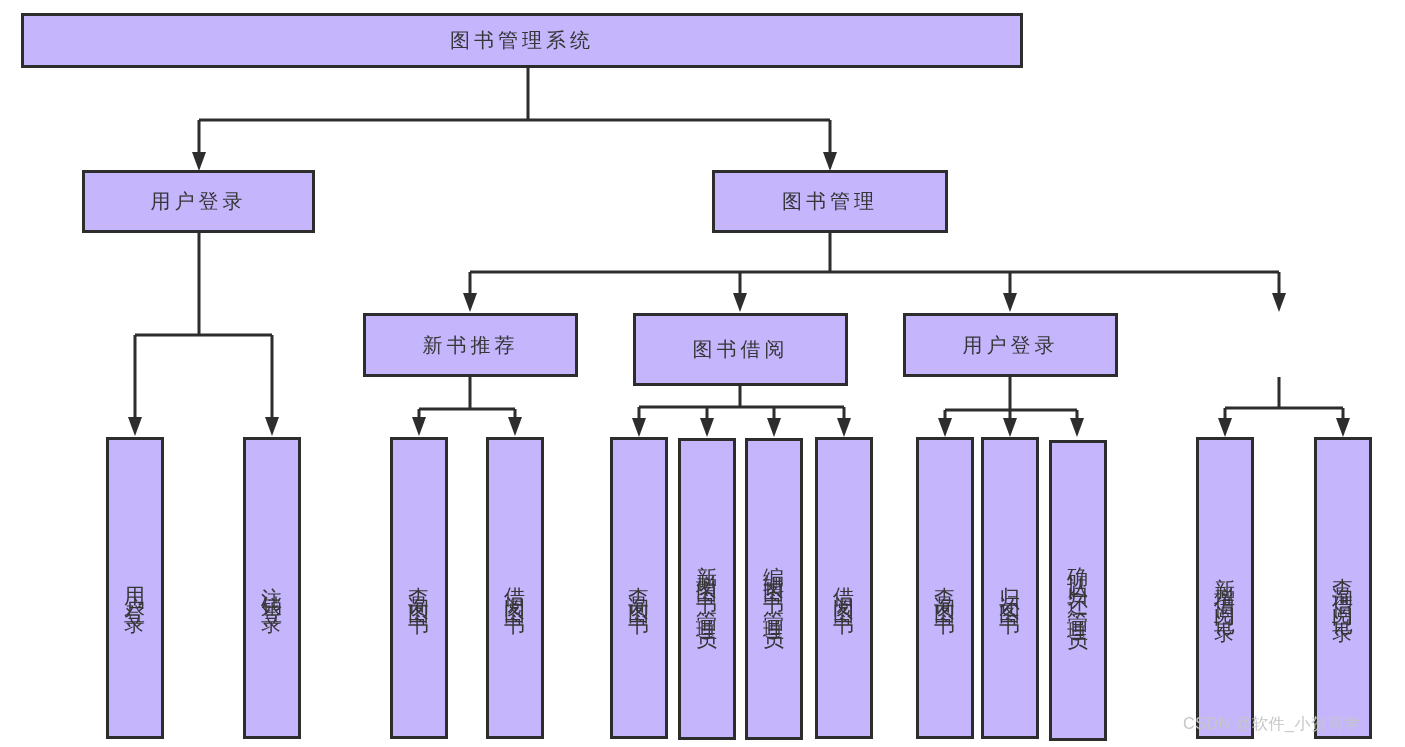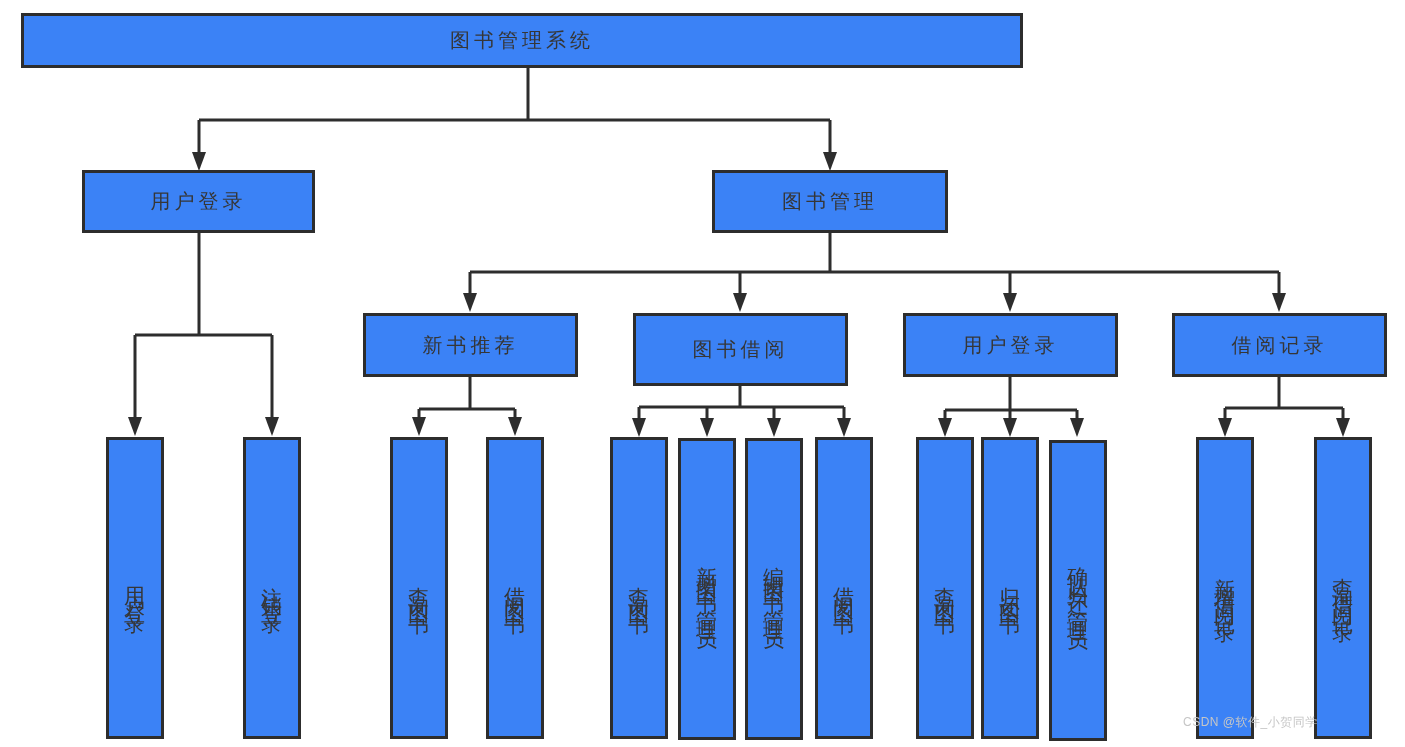--- a/index.html
+++ b/index.html
@@ -2,31 +2,31 @@
 <html><head>
 <meta charset="utf-8">
 <style>
   html,body{margin:0;padding:0;background:#ffffff;}
   .stage{
     position:relative;width:1405px;height:747px;background:#ffffff;
     font-family:"Liberation Sans","DejaVu Sans",sans-serif;color:#333333;overflow:hidden;
   }
   .wires{position:absolute;left:0;top:0;width:1405px;height:747px;}
   .b{
-    position:absolute;box-sizing:border-box;border:3px solid #2d2d2d;background:#3b82f6;
+    position:absolute;box-sizing:border-box;border:3px solid #2d2d2d;background:#c4b5fd;
     display:flex;align-items:center;justify-content:center;
   }
   .h span{font-size:20px;letter-spacing:4px;white-space:nowrap;color:#363636;}
   .v span{
     writing-mode:vertical-rl;text-orientation:mixed;
     font-size:21px;letter-spacing:9px;line-height:1;color:#363636;
   }
   .wm{
     position:absolute;left:1183px;top:714px;z-index:5;
-    font-size:12px;color:#c6c6c6;white-space:nowrap;letter-spacing:0.5px;
+    font-size:16px;color:#c6c6c6;white-space:nowrap;letter-spacing:0.5px;
   }
 </style>
 </head>
 <body>
 
 <div class="stage">
 
   <svg class="wires" viewBox="0 0 1405 747" xmlns="http://www.w3.org/2000/svg">
     <g stroke="#2d2d2d" stroke-width="3" fill="none">
       <path d="M528 68 V120 M199 120 H830 M199 120 V420 M830 120 V155" stroke="none"></path>
@@ -74,23 +74,20 @@
 
   <div class="b h" style="left:712px;top:170px;width:236px;height:63px">
     <span>图书管理</span>
   </div>
   <div class="b h" style="left:633px;top:313px;width:215px;height:73px">
     <span>图书借阅</span>
   </div>
   <div class="b h" style="left:903px;top:313px;width:215px;height:64px">
     <span>用户登录</span>
   </div>
-  <div class="b h" style="left:1172px;top:313px;width:215px;height:64px">
-    <span>借阅记录</span>
-  </div>
 
   <div class="b v" style="left:106px;top:437px;width:58px;height:302px">
     <span>用户登录</span>
   </div>
   <div class="b v" style="left:243px;top:437px;width:58px;height:302px">
     <span>注销登录</span>
   </div>
 
   <div class="b v" style="left:390px;top:437px;width:58px;height:302px">
     <span>查询图书</span>

